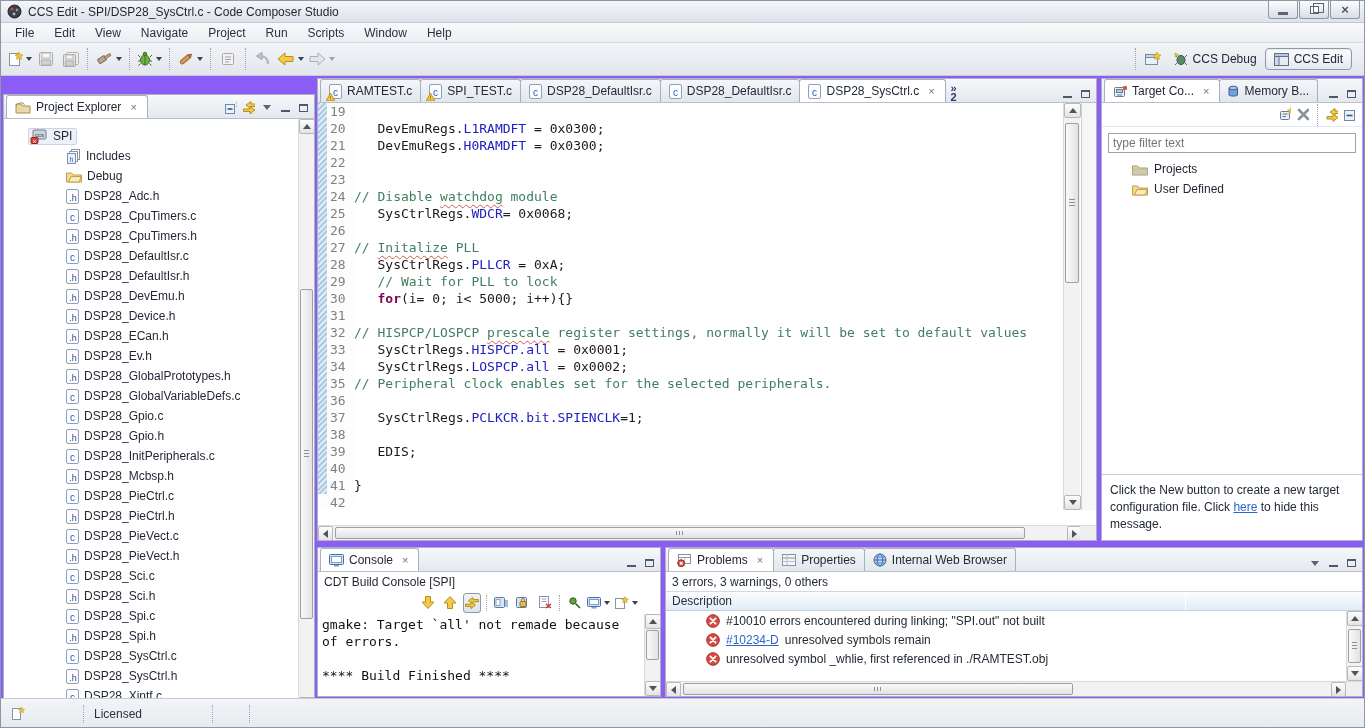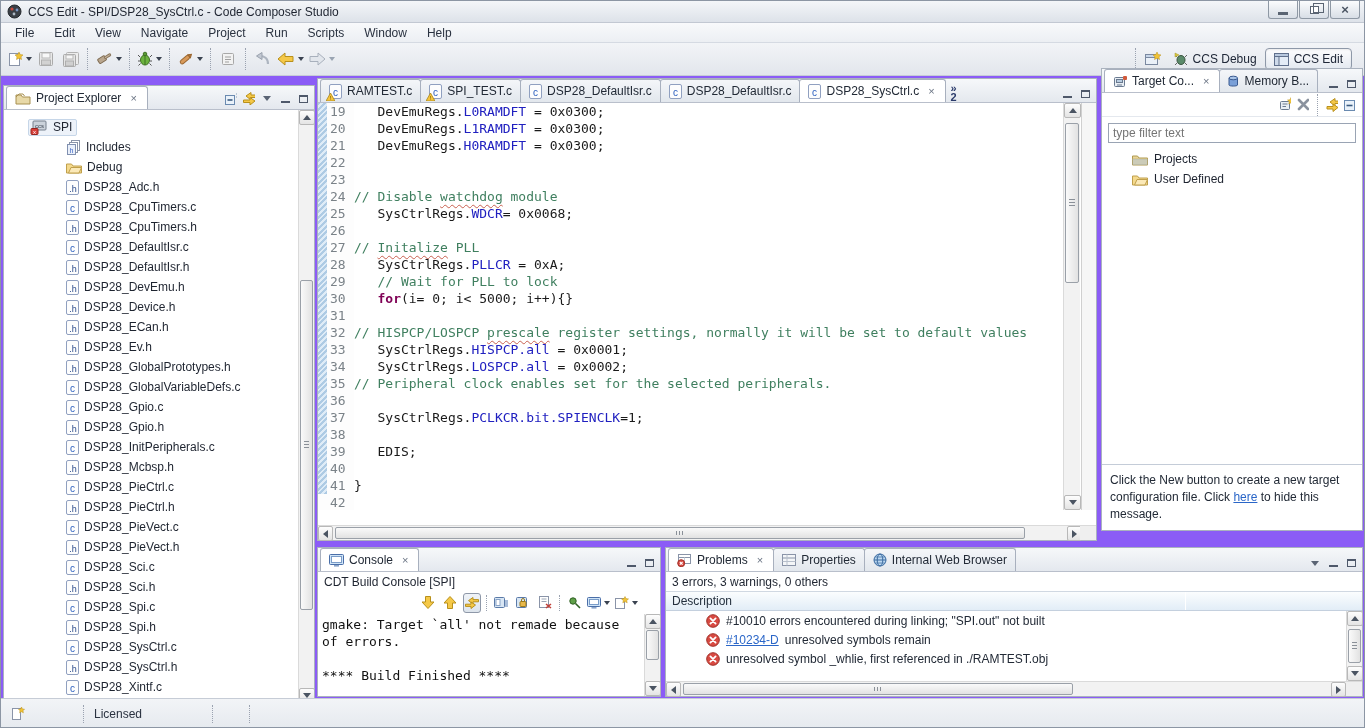--- a/index.html
+++ b/index.html
@@ -296,21 +296,21 @@
               <rect x="0.5" y="0.5" width="14" height="12" fill="#E4ECF6" stroke="#60708C"></rect>
               <rect x="0.5" y="0.5" width="14" height="3" fill="#B8C8DE" stroke="#60708C"></rect>
               <rect x="0.5" y="3.5" width="4.5" height="9" fill="#CEDAEA" stroke="#60708C"></rect>
             </svg>
           </span>
         <span>CCS Edit</span>
       </span>
     </span>
   </div>
 
-  <div class="panel" style="left:2px;top:84px;width:312px;height:619px;">
+  <div class="panel" style="left:2px;top:93px;width:312px;height:619px;">
     <div class="ptabs">
       <span class="tab active">
         <span class="ic">
             <svg width="16" height="13">
               <path d="M1 12 V3 H6 L7.5 5 H15 V12 Z" fill="#E8D9A8" stroke="#A89050"></path>
               <path d="M1 5 L4 2 H8 L9.5 4" fill="none" stroke="#A89050"></path>
             </svg>
           </span>
         <span>Project Explorer</span>
         <span class="tabclose"></span>
@@ -698,21 +698,20 @@
           </span>
         <span class="mini">
             <span class="pg-max"></span>
           </span>
       </span>
     </div>
     <div class="ed-body" id="ed-code">
         <div class="code-line">
           <span class="hatch on"></span>
           <span class="lnum">19</span>
-          <span class="ltext"><span class="seg pl">   DevEmuRegs.</span><span class="seg mb">L0RAMDFT</span><span class="seg pl"> = 0x0300;</span></span>
         </div>
         <div class="code-line">
           <span class="hatch on"></span>
           <span class="lnum">20</span>
           <span class="ltext"><span class="seg pl">   DevEmuRegs.</span><span class="seg mb">L1RAMDFT</span><span class="seg pl"> = 0x0300;</span></span>
         </div>
         <div class="code-line">
           <span class="hatch on"></span>
           <span class="lnum">21</span>
           <span class="ltext"><span class="seg pl">   DevEmuRegs.</span><span class="seg mb">H0RAMDFT</span><span class="seg pl"> = 0x0300;</span></span>
@@ -838,21 +837,21 @@
           <span class="tri left"></span>
         </span>
       <span class="sb-thumb grip-h" style="top:1px;bottom:1px;left:17px;width:690px;"></span>
       <span class="sb-btn" style="right:0;width:15px;">
           <span class="tri right"></span>
         </span>
     </div>
     <div style="position:absolute;right:0;bottom:0;width:16px;height:15px;background:#EFEFEF;border-top:1px solid #DADADA;"></div>
   </div>
 
-  <div class="panel" style="left:1100px;top:67px;width:262px;height:463px;">
+  <div class="panel" style="left:1100px;top:77px;width:262px;height:463px;">
     <div class="ptabs">
       <span class="tab active">
         <span class="ic">
             <svg width="14" height="13">
               <rect x="1.5" y="2.5" width="10" height="9" rx="1" fill="#E8EEF4" stroke="#6A7A90"></rect>
               <rect x="3.5" y="4.5" width="6" height="3" fill="#B8CCE0" stroke="#6A7A90"></rect>
               <line x1="4" y1="10" x2="9" y2="10" stroke="#6A7A90"></line>
               <rect x="10" y="1" width="4" height="4" fill="#D05A3C" rx="1"></rect>
             </svg>
           </span>

